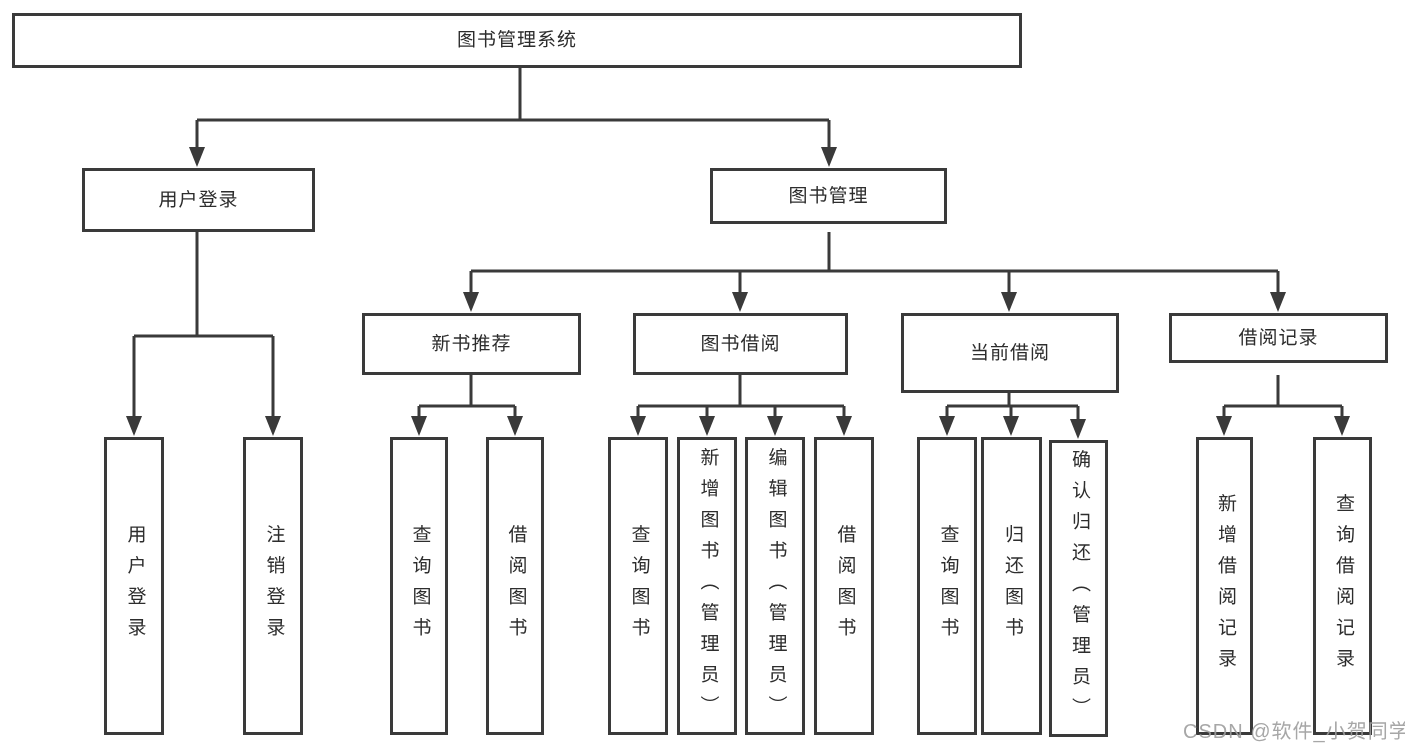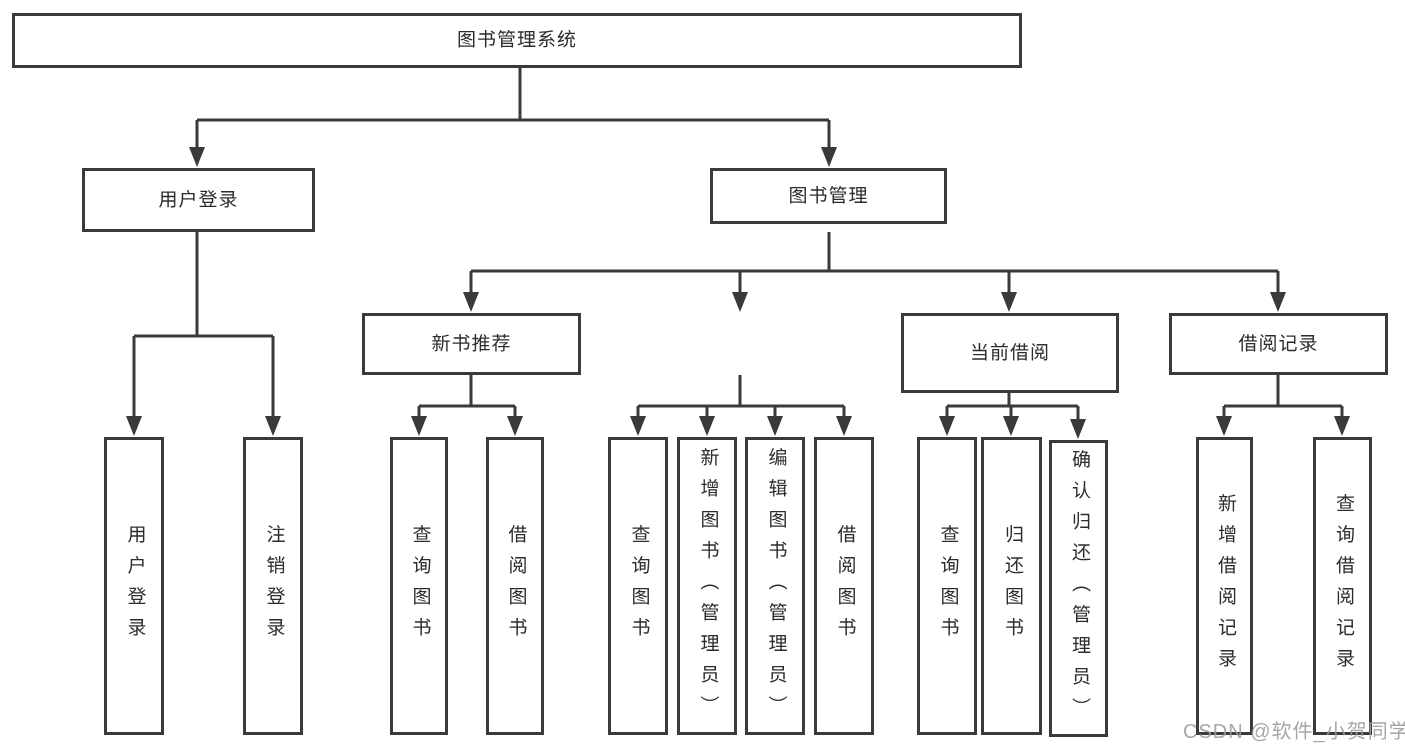--- a/index.html
+++ b/index.html
@@ -92,22 +92,23 @@
       <polygon points="1334,416 1350,416 1342,436"></polygon>
     </g>
   </svg>
 
   <div class="node" style="left:12px;top:13px;width:1010px;height:55px;">图书管理系统</div>
 
   <div class="node" style="left:82px;top:168px;width:233px;height:64px;">用户登录</div>
   <div class="node" style="left:710px;top:168px;width:237px;height:56px;">图书管理</div>
 
   <div class="node" style="left:362px;top:313px;width:219px;height:62px;">新书推荐</div>
+  <div class="node" style="left:633px;top:313px;width:215px;height:62px;">图书借阅</div>
   <div class="node" style="left:901px;top:313px;width:218px;height:80px;">当前借阅</div>
-  <div class="node" style="left:1169px;top:313px;width:219px;height:62px;">借阅记录</div>
+  <div class="node" style="left:1169px;top:313px;width:219px;height:50px;">借阅记录</div>
 
   <div class="node leaf" style="left:104px;top:437px;width:60px;height:298px;">用户登录</div>
   <div class="node leaf" style="left:243px;top:437px;width:60px;height:298px;">注销登录</div>
 
   <div class="node leaf" style="left:390px;top:437px;width:58px;height:298px;">查询图书</div>
   <div class="node leaf" style="left:486px;top:437px;width:58px;height:298px;">借阅图书</div>
 
   <div class="node leaf" style="left:608px;top:437px;width:60px;height:298px;">查询图书</div>
   <div class="node leaf" style="left:677px;top:437px;width:60px;height:298px;">新增图书（管理员）</div>
   <div class="node leaf" style="left:745px;top:437px;width:60px;height:298px;">编辑图书（管理员）</div>

